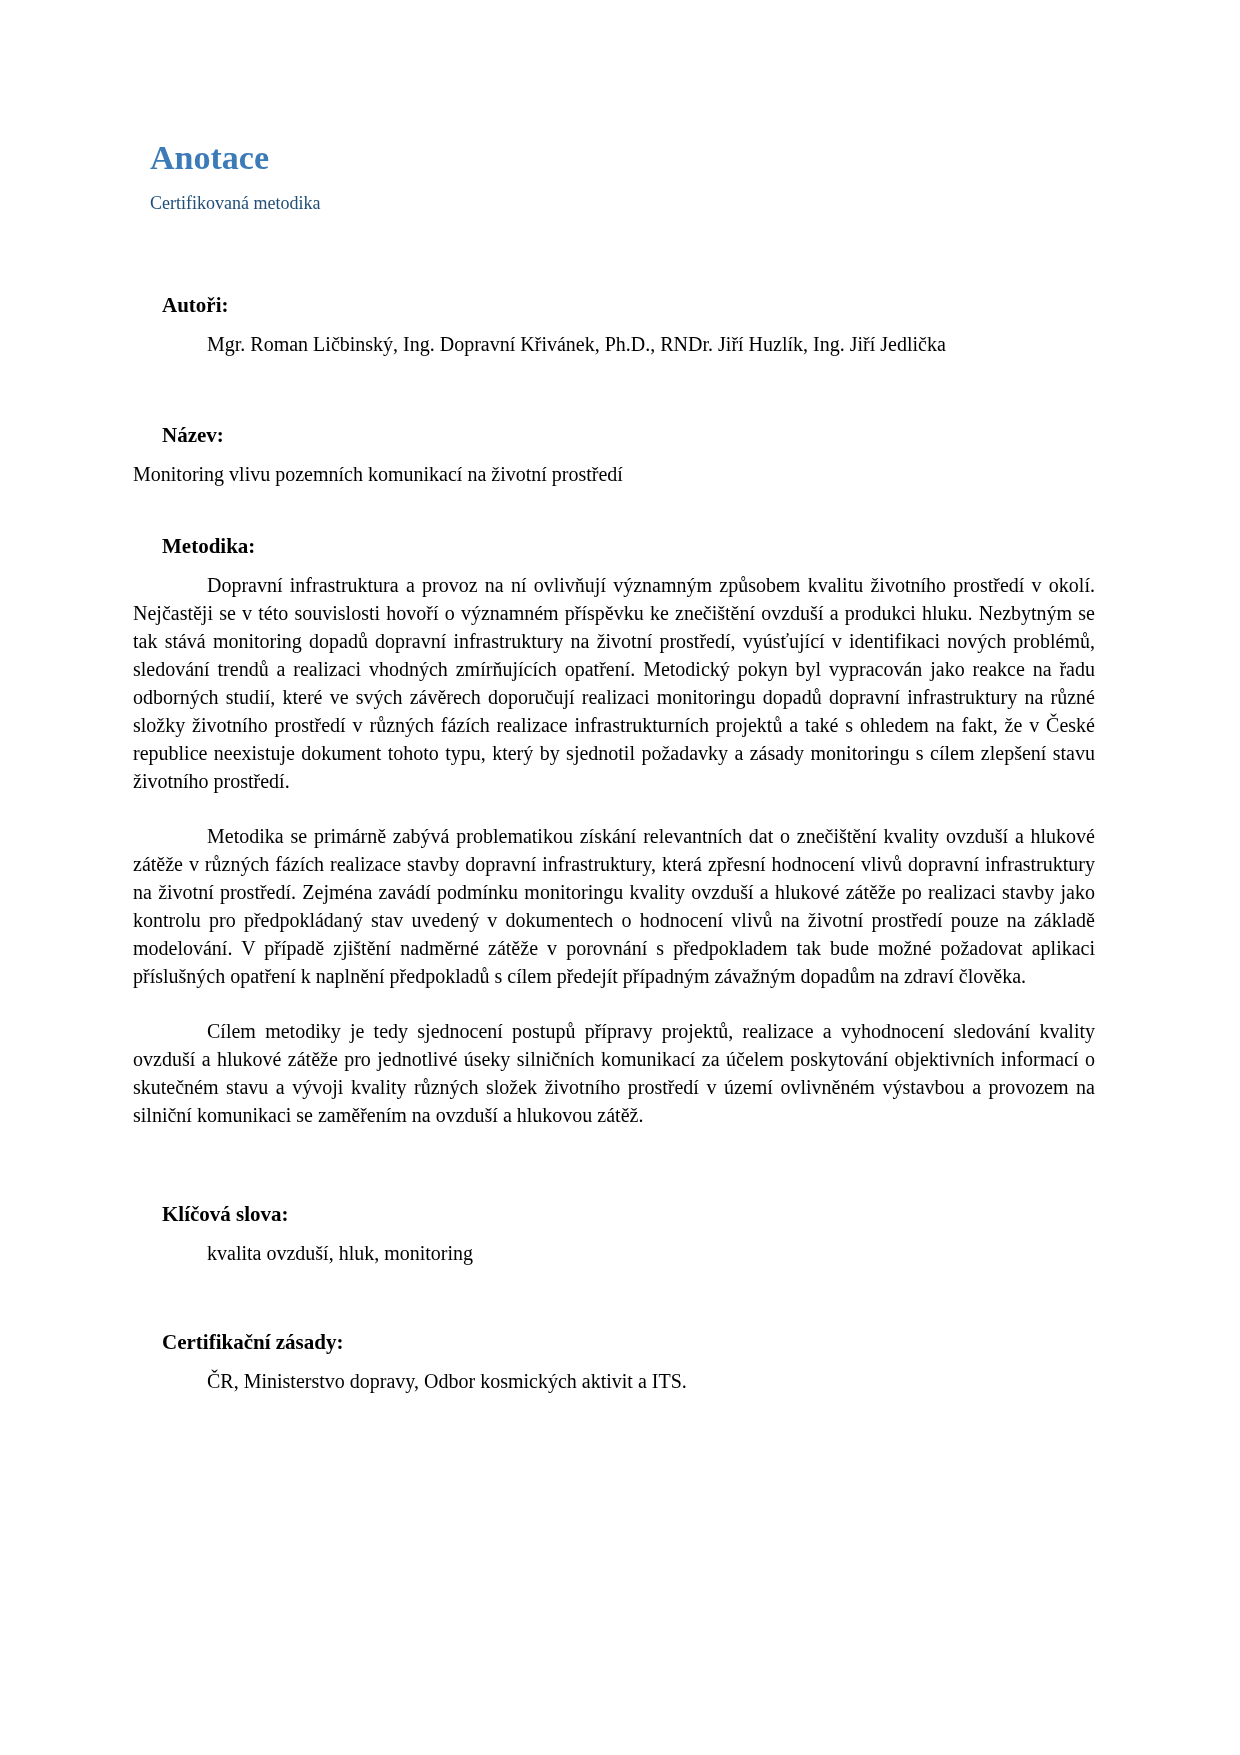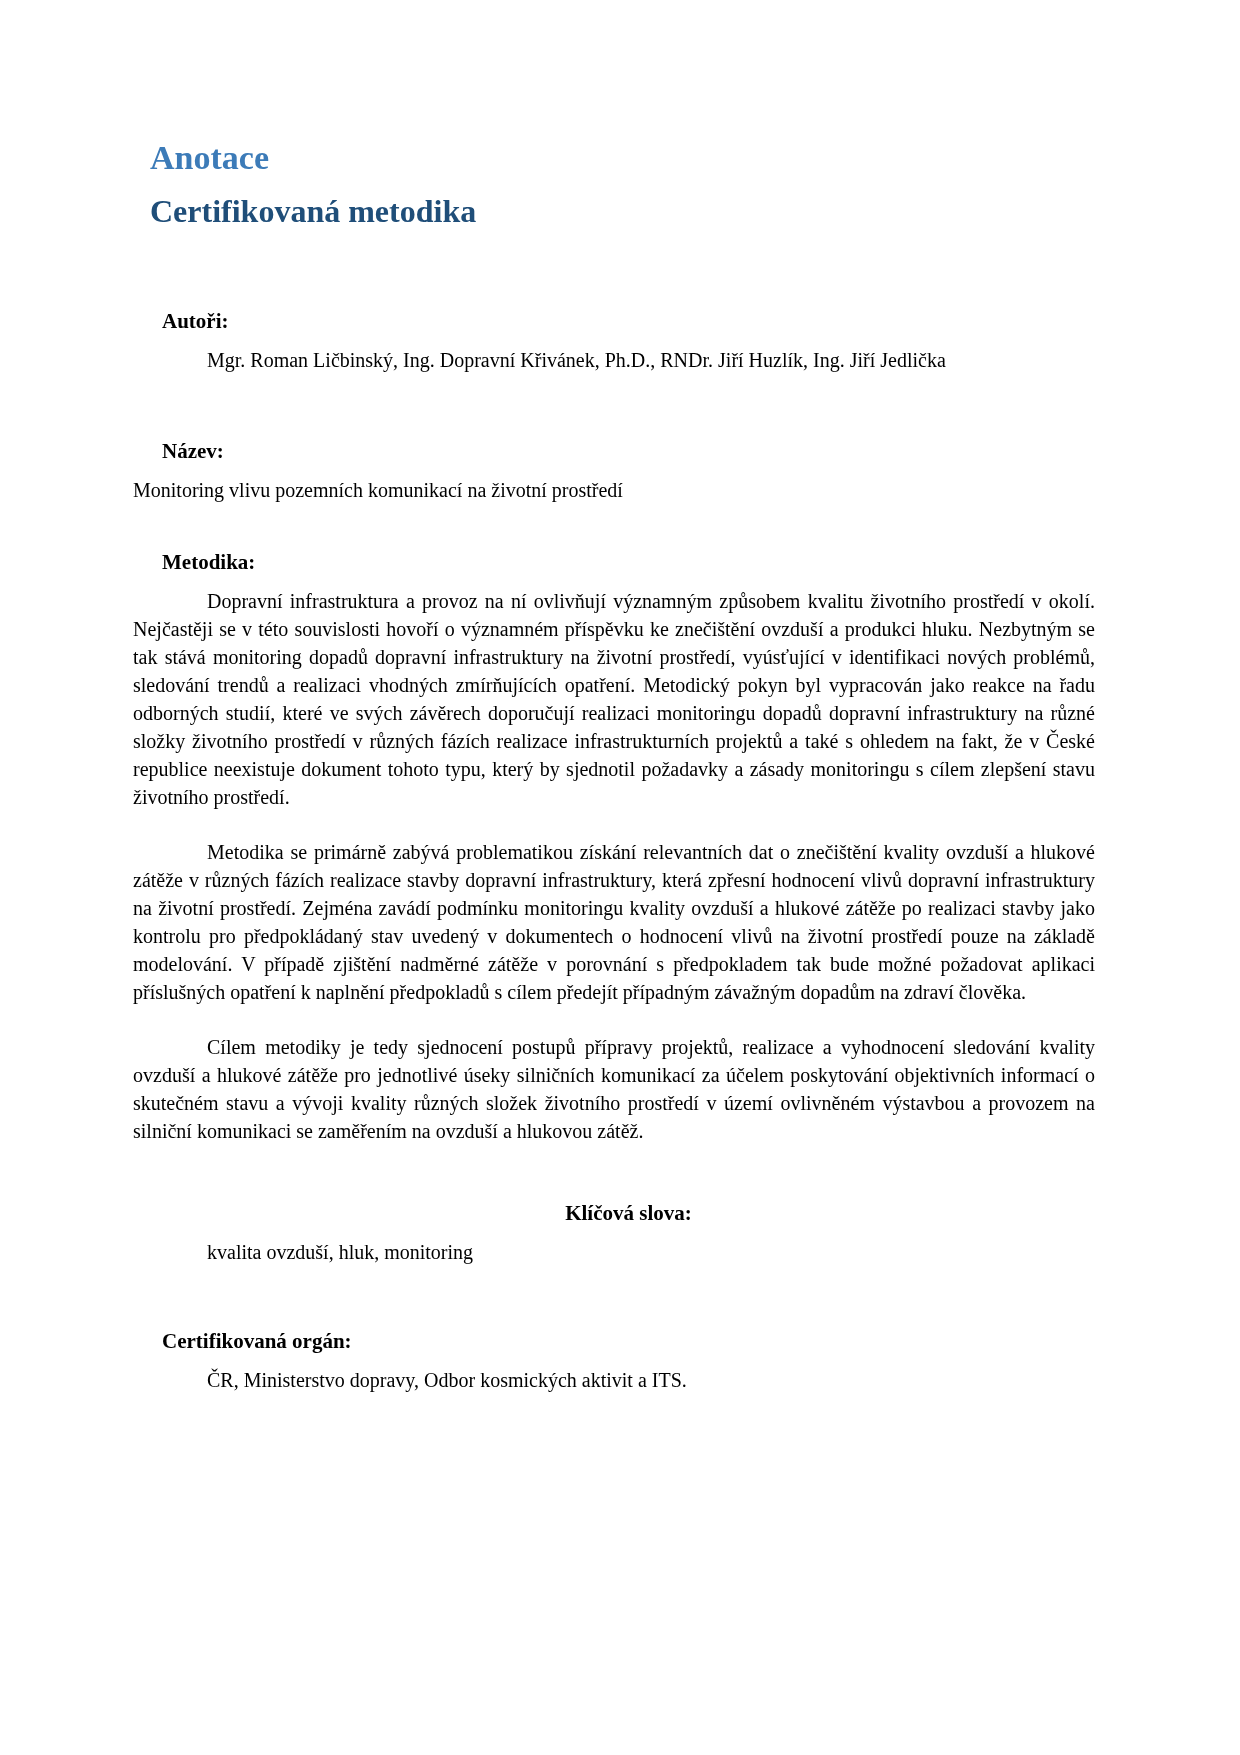--- a/index.html
+++ b/index.html
@@ -19,37 +19,37 @@
     padding: 138px 145px 4px 133px;
   }
   .doc-title {
     font-size: 34px;
     font-weight: bold;
     line-height: 1.15;
     margin: 0 0 16px 17px;
     color: #3C7BB8;
   }
   .doc-subtitle {
-    font-size: 32px;
-    font-weight: bold;
+    font-size: 18px;
+    font-weight: normal;
     line-height: 1.15;
     margin: 0 0 12px 17px;
     color: #1F4E79;
   }
   .section-heading {
     font-size: 21px;
     font-weight: bold;
     line-height: 26px;
     margin: 0 0 12px 29px;
     color: #000000;
   }
   .sec-authors .section-heading { margin-top: 78px; }
   .sec-name .section-heading { margin-top: 64px; }
   .sec-abstract .section-heading { margin-top: 45px; }
-  .sec-keywords .section-heading { margin-top: 55px; text-align: center; }
+  .sec-keywords .section-heading { margin-top: 72px; }
   .sec-certification .section-heading { margin-top: 62px; }
   .body-text {
     font-size: 20px;
     line-height: 28px;
     text-align: justify;
     margin: 0;
   }
   .body-text + .body-text { margin-top: 27px; }
   .indent-first { text-indent: 74px; }
   .no-indent { text-indent: 0; text-align: left; }
@@ -79,17 +79,17 @@
     <p class="body-text indent-first">Metodika se primárně zabývá problematikou získání relevantních dat o znečištění kvality ovzduší a hlukové zátěže v různých fázích realizace stavby dopravní infrastruktury, která zpřesní hodnocení vlivů dopravní infrastruktury na životní prostředí. Zejména zavádí podmínku monitoringu kvality ovzduší a hlukové zátěže po realizaci stavby jako kontrolu pro předpokládaný stav uvedený v dokumentech o hodnocení vlivů na životní prostředí pouze na základě modelování. V případě zjištění nadměrné zátěže v porovnání s předpokladem tak bude možné požadovat aplikaci příslušných opatření k naplnění předpokladů s cílem předejít případným závažným dopadům na zdraví člověka.</p>
     <p class="body-text indent-first">Cílem metodiky je tedy sjednocení postupů přípravy projektů, realizace a vyhodnocení sledování kvality ovzduší a hlukové zátěže pro jednotlivé úseky silničních komunikací za účelem poskytování objektivních informací o skutečném stavu a vývoji kvality různých složek životního prostředí v území ovlivněném výstavbou a provozem na silniční komunikaci se zaměřením na ovzduší a hlukovou zátěž.</p>
   </section>
 
   <section class="sec-keywords">
     <h3 class="section-heading">Klíčová slova:</h3>
     <p class="body-text indent-first">kvalita ovzduší, hluk, monitoring</p>
   </section>
 
   <section class="sec-certification">
-    <h3 class="section-heading">Certifikovaná orgán:</h3>
+    <h3 class="section-heading">Certifikační zásady:</h3>
     <p class="body-text indent-first">ČR, Ministerstvo dopravy, Odbor kosmických aktivit a ITS.</p>
   </section>
 
 </div>
 
 </body></html>

